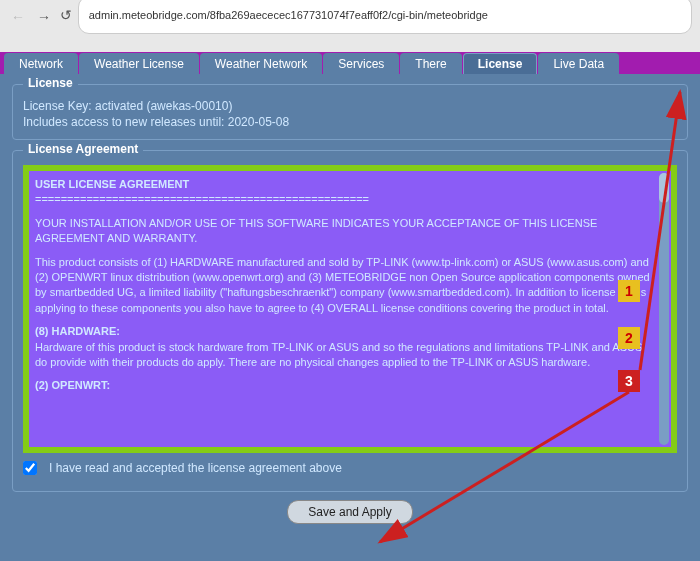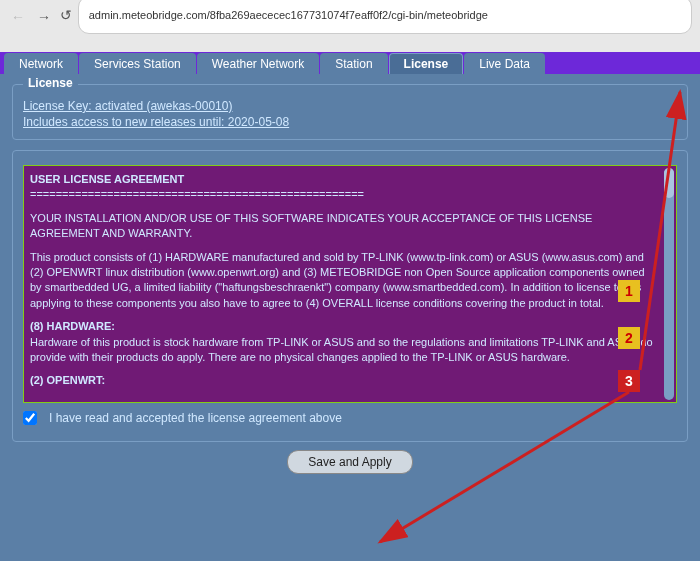--- a/index.html
+++ b/index.html
@@ -50,21 +50,21 @@
       padding: 0 10px;
       font-size: 11px;
       background: white;
       color: #333;
     }
     .tab-bar {
       display: flex;
       align-items: flex-end;
       padding: 0 4px;
       height: 22px;
-      background: #6d28d9;
+      background: #a21caf;
     }
     .tab {
       padding: 3px 14px;
       font-size: 12px;
       color: #fff;
       background: #5b7fa6;
       border: 1px solid transparent;
       border-bottom: none;
       cursor: pointer;
       border-radius: 4px 4px 0 0;
@@ -100,41 +100,40 @@
       padding: 0 5px;
       font-size: 12px;
       font-weight: bold;
       color: #fff;
     }
 
     .license-info {
       font-size: 12px;
       color: #d0e8ff;
       padding-top: 4px;
-      text-decoration: underline;
     }
     .license-info p {
       margin: 2px 0;
     }
 
     
     .agreement-box {
       border: 1px solid #7a9ec4;
       border-radius: 4px;
       padding: 8px 10px;
       margin-bottom: 8px;
       position: relative;
     }
 
     .agreement-text-container {
-      height: 238px;
+      height: 288px;
       overflow: hidden;
       position: relative;
-      background: #701a75;
-      border: 1px solid #84cc16;
+      background: #8b5cf6;
+      border: 6px solid #84cc16;
       padding: 6px;
       font-size: 11px;
       color: #d0e8ff;
       line-height: 1.4;
     }
     .agreement-text-container .scrollbar {
       position: absolute;
       right: 2px;
       top: 2px;
       bottom: 2px;
@@ -201,38 +200,40 @@
   <div class="browser-controls">
     <button class="nav-btn disabled">←</button>
     <button class="nav-btn">→</button>
     <button class="reload-btn">↺</button>
     <input class="address-bar" type="text" value="admin.meteobridge.com/8fba269aececec167731074f7eaff0f2/cgi-bin/meteobridge" style="">
   </div>
 </div>
 
 <div class="tab-bar">
   <div class="tab">Network</div>
-  <div class="tab">Services Station</div>
+  <div class="tab">Weather License</div>
   <div class="tab">Weather Network</div>
-  <div class="tab">Station</div>
+  <div class="tab">Services</div>
+  <div class="tab">There</div>
   <div class="tab active">License</div>
   <div class="tab">Live Data</div>
 </div>
 
 <div class="page-content">
 
   <div class="section-box">
     <span class="section-label">License</span>
     <div class="license-info">
       <p>License Key: activated (awekas-00010)</p>
       <p>Includes access to new releases until: 2020-05-08</p>
     </div>
   </div>
 
   <div class="agreement-box">
+    <span class="section-label">License Agreement</span>
     <div style="padding-top:6px;">
       <div class="agreement-text-container">
         <div class="agreement-text">
           <p><strong>USER LICENSE AGREEMENT</strong><br>====================================================</p>
           <p>YOUR INSTALLATION AND/OR USE OF THIS SOFTWARE INDICATES YOUR ACCEPTANCE OF THIS LICENSE AGREEMENT AND WARRANTY.</p>
           <p>This product consists of (1) HARDWARE manufactured and sold by TP-LINK (www.tp-link.com) or ASUS (www.asus.com)  and (2) OPENWRT linux distribution (www.openwrt.org) and (3) METEOBRIDGE non Open Source application components owned by smartbedded UG, a limited liability ("haftungsbeschraenkt") company (www.smartbedded.com). In addition to license terms applying to these components you also have to agree to (4) OVERALL license conditions covering the product in total.</p>
           <p><strong>(8) HARDWARE:</strong><br>Hardware of this product is stock hardware from TP-LINK or ASUS and so the regulations and limitations TP-LINK and ASUS do provide with their products do apply. There are no physical changes applied to the TP-LINK or ASUS hardware.</p>
           <p><strong>(2) OPENWRT:</strong></p>
         </div>
         <div class="scrollbar">

